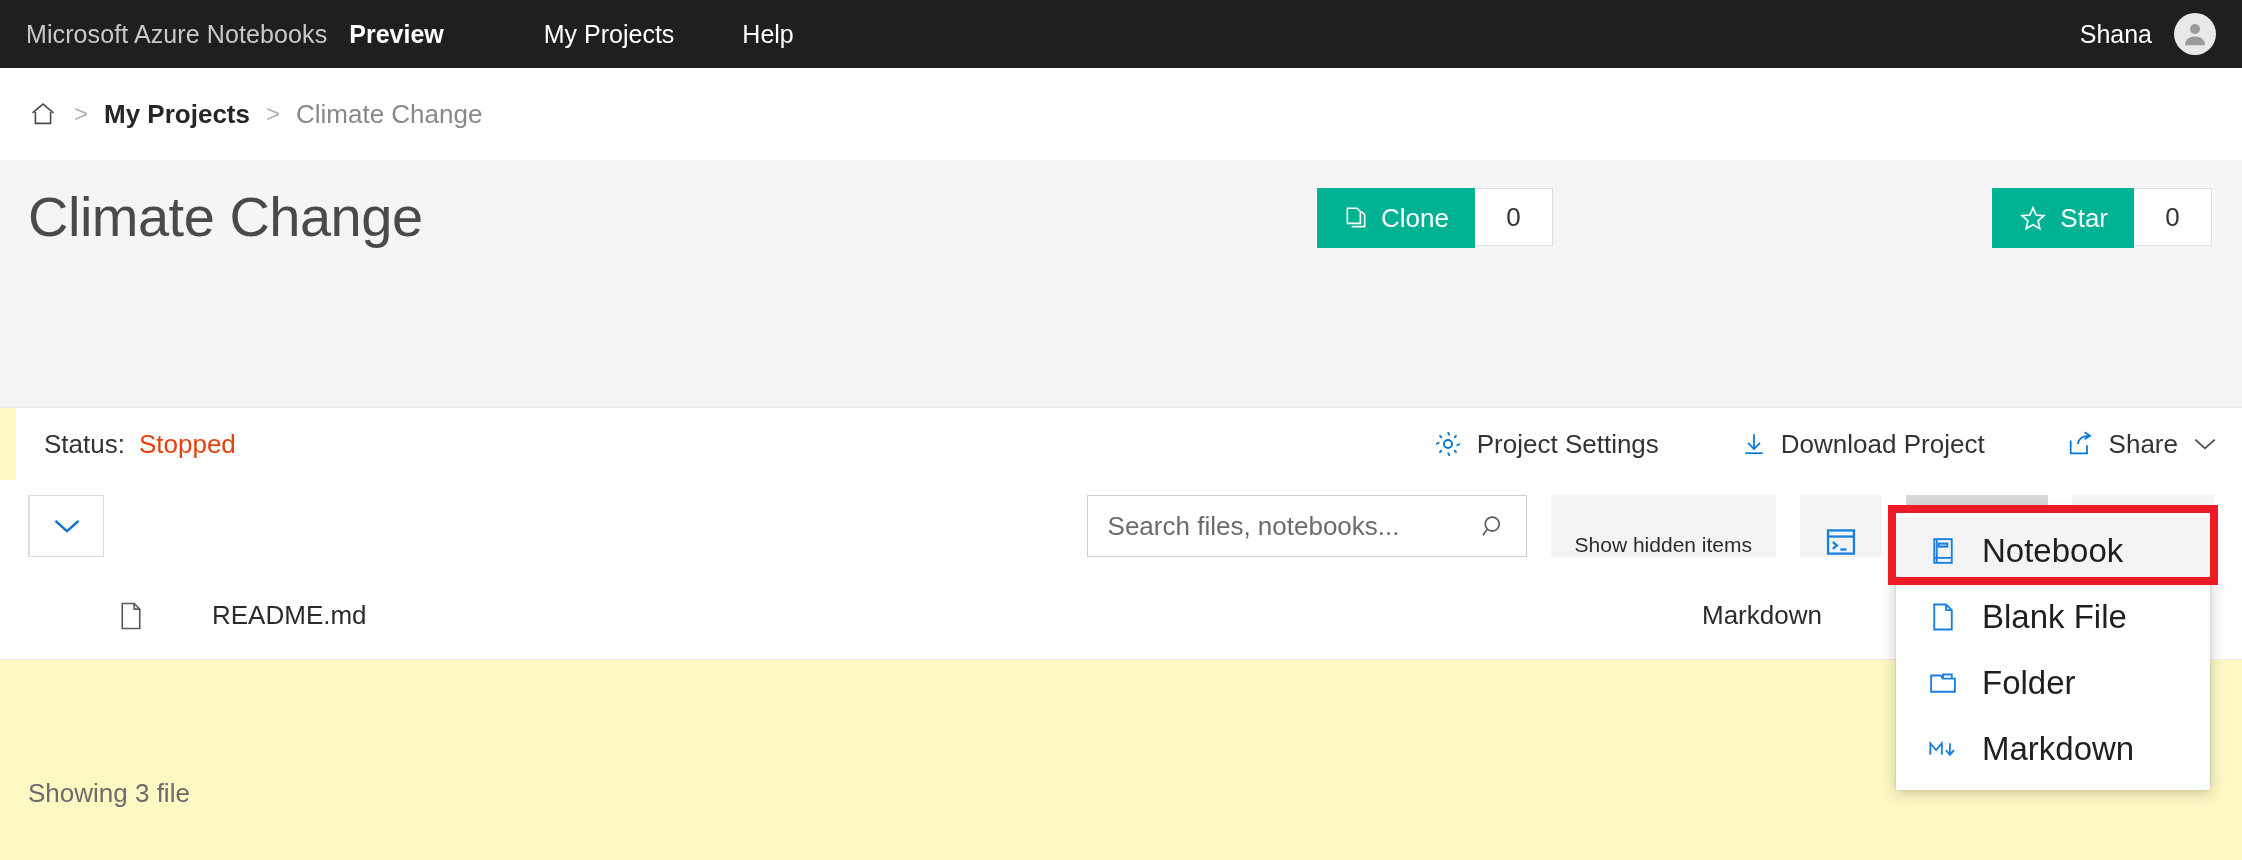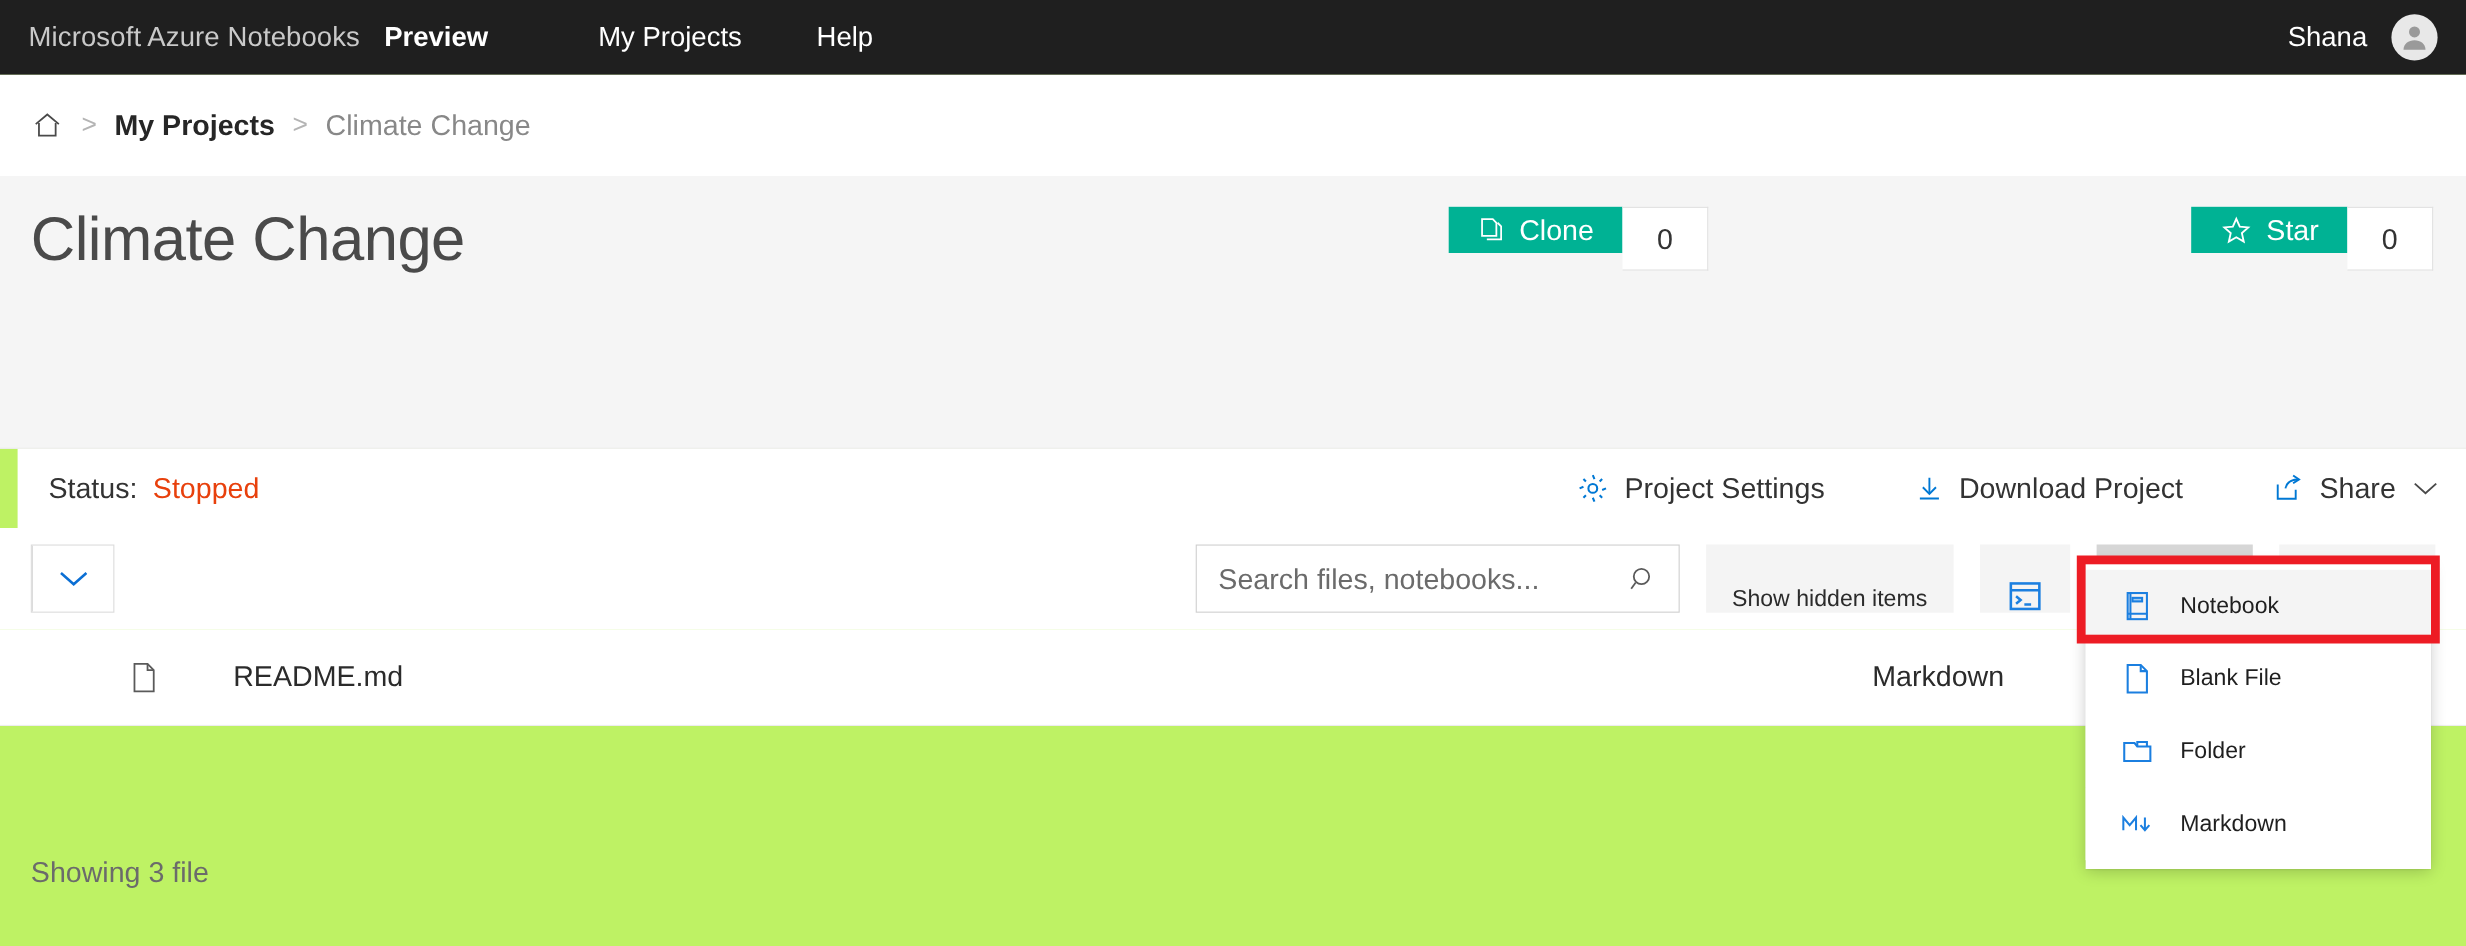--- a/index.html
+++ b/index.html
@@ -2,21 +2,21 @@
 <html><head>
 <meta charset="utf-8">
 <style>
   * { box-sizing: border-box; margin: 0; padding: 0; }
   html, body {
     width: 2242px; height: 860px;
     font-family: "Liberation Sans", sans-serif;
     background: #ffffff;
     overflow: hidden;
   }
-  .page { position: relative; width: 2242px; height: 860px; background:#bef264; }
+  .page { position: relative; width: 2242px; height: 860px; background:#fef9c3; }
 
   
   .topnav {
     position: absolute; top: 0; left: 0; width: 2242px; height: 68px;
     background: #1f1f1f; display: flex; align-items: center;
   }
   .brand {
     color: #c9c9c9; font-size: 25px; font-weight: 400;
     margin-left: 26px; letter-spacing: .1px; white-space: nowrap;
   }
@@ -58,21 +58,21 @@
   .project-title {
     position: absolute; left: 28px; top: 24px;
     font-size: 56px; font-weight: 300; color: #4a4a4a; letter-spacing: -.5px;
   }
 
   .clone-group { position: absolute; right: 689px; top: 28px; display: flex; }
   .star-group  { position: absolute; right: 30px;  top: 28px; display: flex; }
   .pill-action {
     background: #00b294; color: #ffffff;
     display: flex; align-items: center; gap: 12px;
-    padding: 0 26px; height: 42px; font-size: 26px; font-weight: 400;
+    padding: 0 26px; height: 60px; font-size: 26px; font-weight: 400;
     border: none; cursor: pointer;
   }
   .pill-count {
     background: #ffffff; border: 1px solid #e0e0e0; border-left: none;
     display: flex; align-items: center; justify-content: center;
     min-width: 78px; height: 58px; font-size: 26px; color: #333333;
   }
 
   .statusrow {
     position: absolute; left: 16px; top: 408px; width: 2242px; height: 72px;
@@ -154,21 +154,21 @@
     position: absolute; left: 1896px; top: 512px; width: 314px;
     background: #ffffff;
     box-shadow: 0 3px 14px rgba(0,0,0,.22), 0 0 2px rgba(0,0,0,.14);
     padding: 6px 0 8px 0;
   }
   .menu-item {
     height: 66px; display: flex; align-items: center;
     padding-left: 32px; gap: 24px; cursor: pointer; background: #fff;
   }
   .menu-item.hl { background: #f4f4f4; }
-  .menu-item .mlabel { font-size: 21px; color: #1f1f1f; white-space: nowrap; }
+  .menu-item .mlabel { font-size: 33px; color: #1f1f1f; white-space: nowrap; }
   .menu-ico { width: 30px; display: flex; align-items: center; justify-content: center; }
 
   .redbox {
     position: absolute; left: 1888px; top: 505px;
     width: 330px; height: 80px;
     border: 8px solid #ed1c24; pointer-events: none;
   }
   svg { display: block; }
 </style>
 </head>

